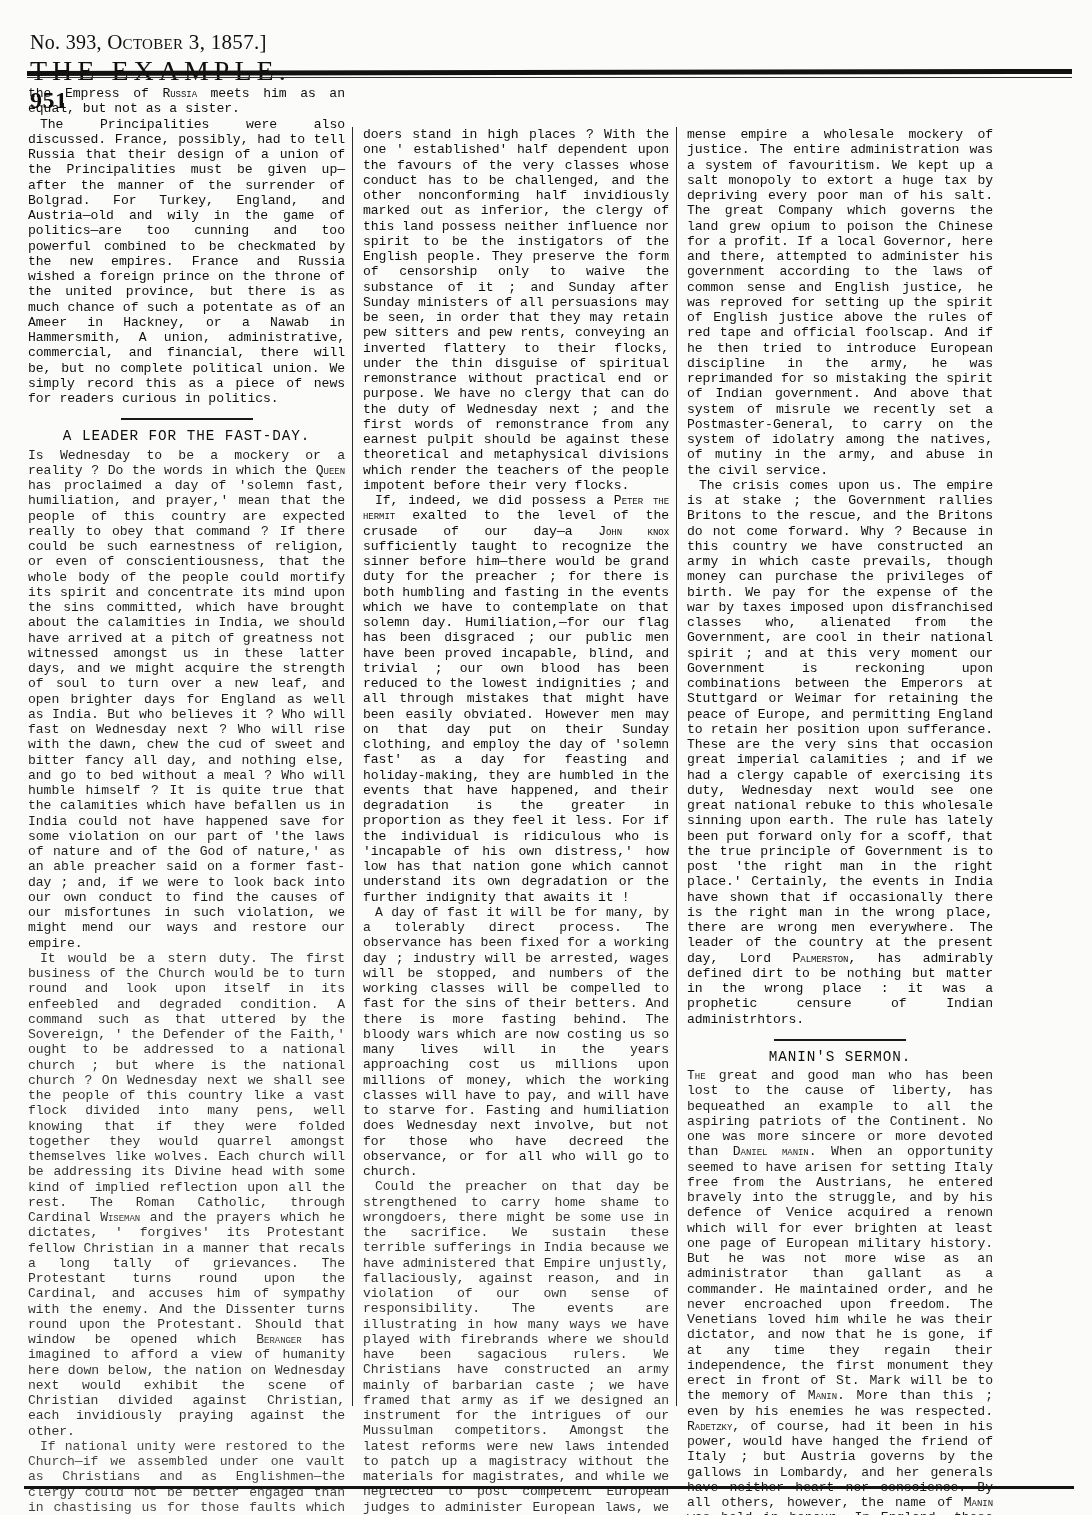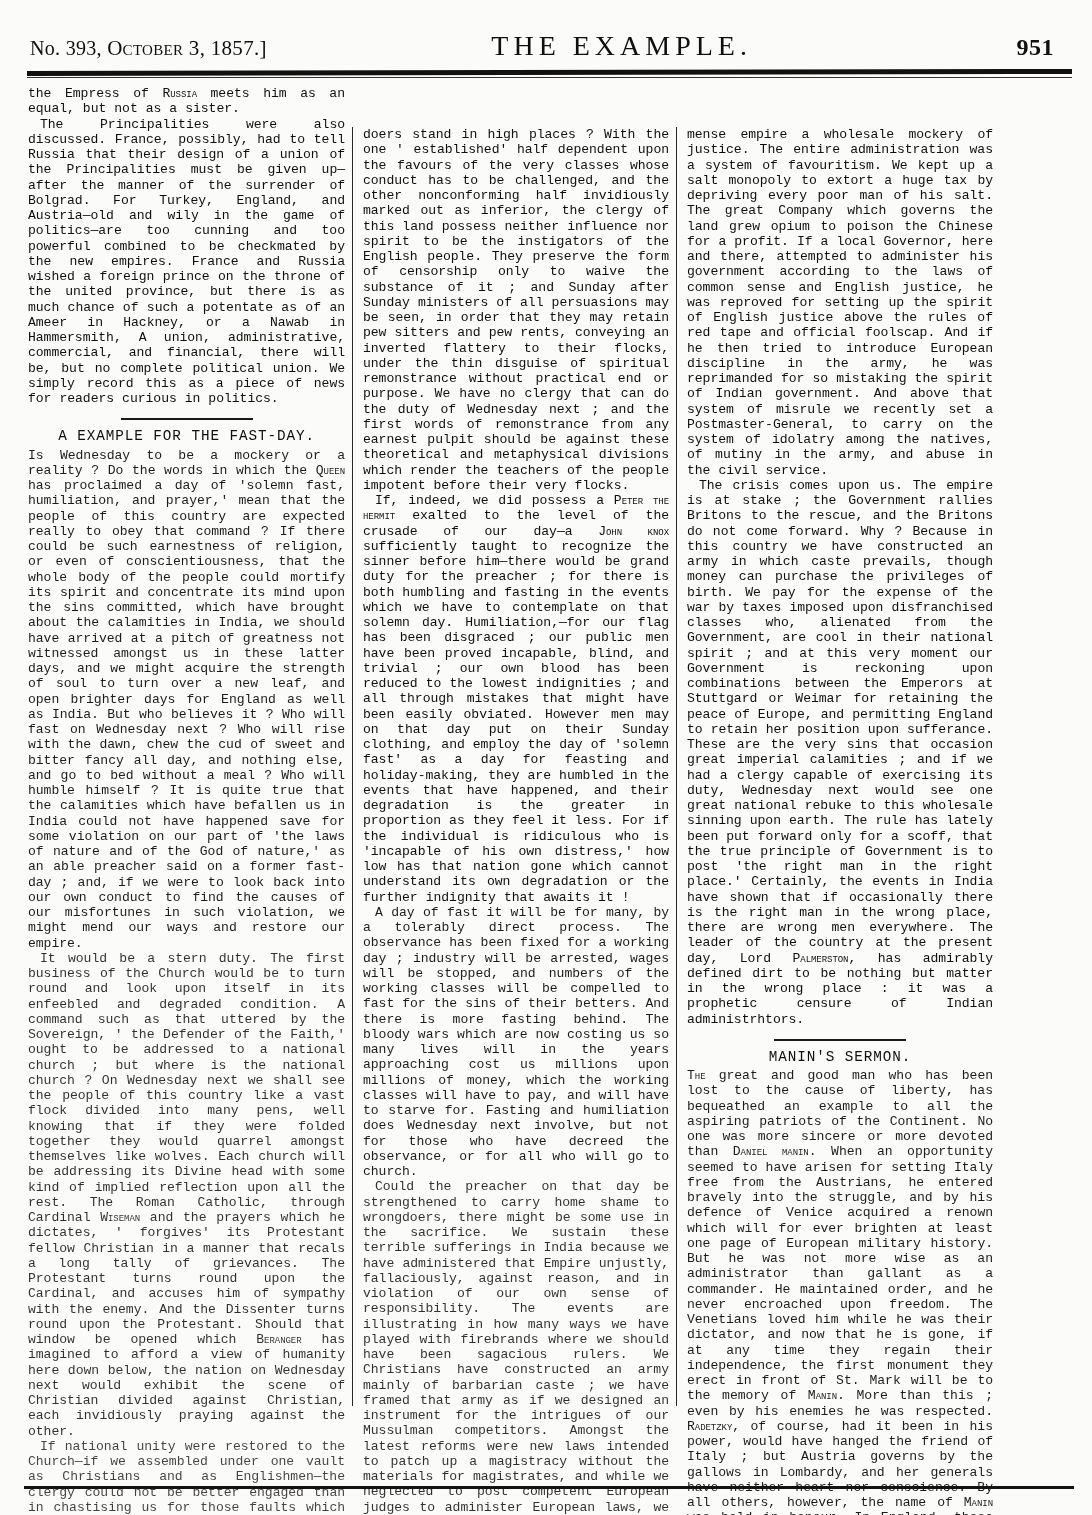--- a/index.html
+++ b/index.html
@@ -15,26 +15,27 @@
     font-family: "Liberation Serif", "DejaVu Serif", serif;
     color: #100f0d;
     overflow: hidden;
     box-sizing: border-box;
   }
 
   
   .masthead {
     position: absolute;
     left: 30px;
-    right: 38px;
+    right: 12px;
     top: 30px;
     height: 36px;
     display: flex;
     align-items: baseline;
     justify-content: space-between;
+    flex-direction: column;
   }
   .issue-line {
     font-size: 20px;
     letter-spacing: 0.3px;
     white-space: nowrap;
     font-weight: 400;
   }
   .issue-line .smallcaps {
     font-variant: small-caps;
     font-size: 21px;
@@ -153,21 +154,21 @@
   </div>
   <div class="masthead-rule"></div>
   <div class="masthead-rule-thin"></div>
 
   <div class="columns">
     <div class="col">
         <div class="col-body">
           <p class="noindent">the Empress of <span class="sc">Russia</span> meets him as an equal, but not as a sister.</p>
           <p>The Principalities were also discussed. France, possibly, had to tell Russia that their design of a union of the Principalities must be given up—after the manner of the surrender of Bolgrad. For Turkey, England, and Austria—old and wily in the game of politics—are too cunning and too powerful combined to be checkmated by the new empires. France and Russia wished a foreign prince on the throne of the united province, but there is as much chance of such a potentate as of an Ameer in Hackney, or a Nawab in Hammersmith, A union, administrative, commercial, and financial, there will be, but no complete political union. We simply record this as a piece of news for readers curious in politics.</p>
           <div class="sep-rule"></div>
-          <div class="section-head">A EXAMPLE FOR THE FAST-DAY.</div>
+          <div class="section-head">A LEADER FOR THE FAST-DAY.</div>
           <p class="noindent fade-1">Is Wednesday to be a mockery or a reality ? Do the words in which the <span class="sc">Queen</span> has proclaimed a day of 'solemn fast, humiliation, and prayer,' mean that the people of this country are expected really to obey that command ? If there could be such earnestness of religion, or even of conscientiousness, that the whole body of the people could mortify its spirit and concentrate its mind upon the sins committed, which have brought about the calamities in India, we should have arrived at a pitch of greatness not witnessed amongst us in these latter days, and we might acquire the strength of soul to turn over a new leaf, and open brighter days for England as well as India. But who believes it ? Who will fast on Wednesday next ? Who will rise with the dawn, chew the cud of sweet and bitter fancy all day, and nothing else, and go to bed without a meal ? Who will humble himself ? It is quite true that the calamities which have befallen us in India could not have happened save for some violation on our part of 'the laws of nature and of the God of nature,' as an able preacher said on a former fast-day ; and, if we were to look back into our own conduct to find the causes of our misfortunes in such violation, we might mend our ways and restore our empire.</p>
           <p class="fade-2">It would be a stern duty. The first business of the Church would be to turn round and look upon itself in its enfeebled and degraded condition. A command such as that uttered by the Sovereign, ' the Defender of the Faith,' ought to be addressed to a national church ; but where is the national church ? On Wednesday next we shall see the people of this country like a vast flock divided into many pens, well knowing that if they were folded together they would quarrel amongst themselves like wolves. Each church will be addressing its Divine head with some kind of implied reflection upon all the rest. The Roman Catholic, through Cardinal <span class="sc">Wiseman</span> and the prayers which he dictates, ' forgives' its Protestant fellow Christian in a manner that recals a long tally of grievances. The Protestant turns round upon the Cardinal, and accuses him of sympathy with the enemy. And the Dissenter turns round upon the Protestant. Should that window be opened which <span class="sc">Beranger</span> has imagined to afford a view of humanity here down below, the nation on Wednesday next would exhibit the scene of Christian divided against Christian, each invidiously praying against the other.</p>
           <p class="fade-3">If national unity were restored to the Church—if we assembled under one vault as Christians and as Englishmen—the clergy could not be better engaged than in chastising us for those faults which we have committed, and in pointing out how we may purge ourselves of our sin by mending our ways. But how is the clergy to lift the scourge against wrongdoers if those wrong-</p>
         </div>
       </div>
     <div class="col">
         <div class="col-body">
           <p class="noindent">doers stand in high places ? With the one ' established' half dependent upon the favours of the very classes whose conduct has to be challenged, and the other nonconforming half invidiously marked out as inferior, the clergy of this land possess neither influence nor spirit to be the instigators of the English people. They preserve the form of censorship only to waive the substance of it ; and Sunday after Sunday ministers of all persuasions may be seen, in order that they may retain pew sitters and pew rents, conveying an inverted flattery to their flocks, under the thin disguise of spiritual remonstrance without practical end or purpose. We have no clergy that can do the duty of Wednesday next ; and the first words of remonstrance from any earnest pulpit should be against these theoretical and metaphysical divisions which render the teachers of the people impotent before their very flocks.</p>
           <p>If, indeed, we did possess a <span class="sc">Peter the hermit</span> exalted to the level of the crusade of our day—a <span class="sc">John knox</span> sufficiently taught to recognize the sinner before him—there would be grand duty for the preacher ; for there is both humbling and fasting in the events which we have to contemplate on that solemn day. Humiliation,—for our flag has been disgraced ; our public men have been proved incapable, blind, and trivial ; our own blood has been reduced to the lowest indignities ; and all through mistakes that might have been easily obviated. However men may on that day put on their Sunday clothing, and employ the day of 'solemn fast' as a day for feasting and holiday-making, they are humbled in the events that have happened, and their degradation is the greater in proportion as they feel it less. For if the individual is ridiculous who is 'incapable of his own distress,' how low has that nation gone which cannot understand its own degradation or the further indignity that awaits it !</p>
           <p class="fade-1">A day of fast it will be for many, by a tolerably direct process. The observance has been fixed for a working day ; industry will be arrested, wages will be stopped, and numbers of the working classes will be compelled to fast for the sins of their betters. And there is more fasting behind. The bloody wars which are now costing us so many lives will in the years approaching cost us millions upon millions of money, which the working classes will have to pay, and will have to starve for. Fasting and humiliation does Wednesday next involve, but not for those who have decreed the observance, or for all who will go to church.</p>

